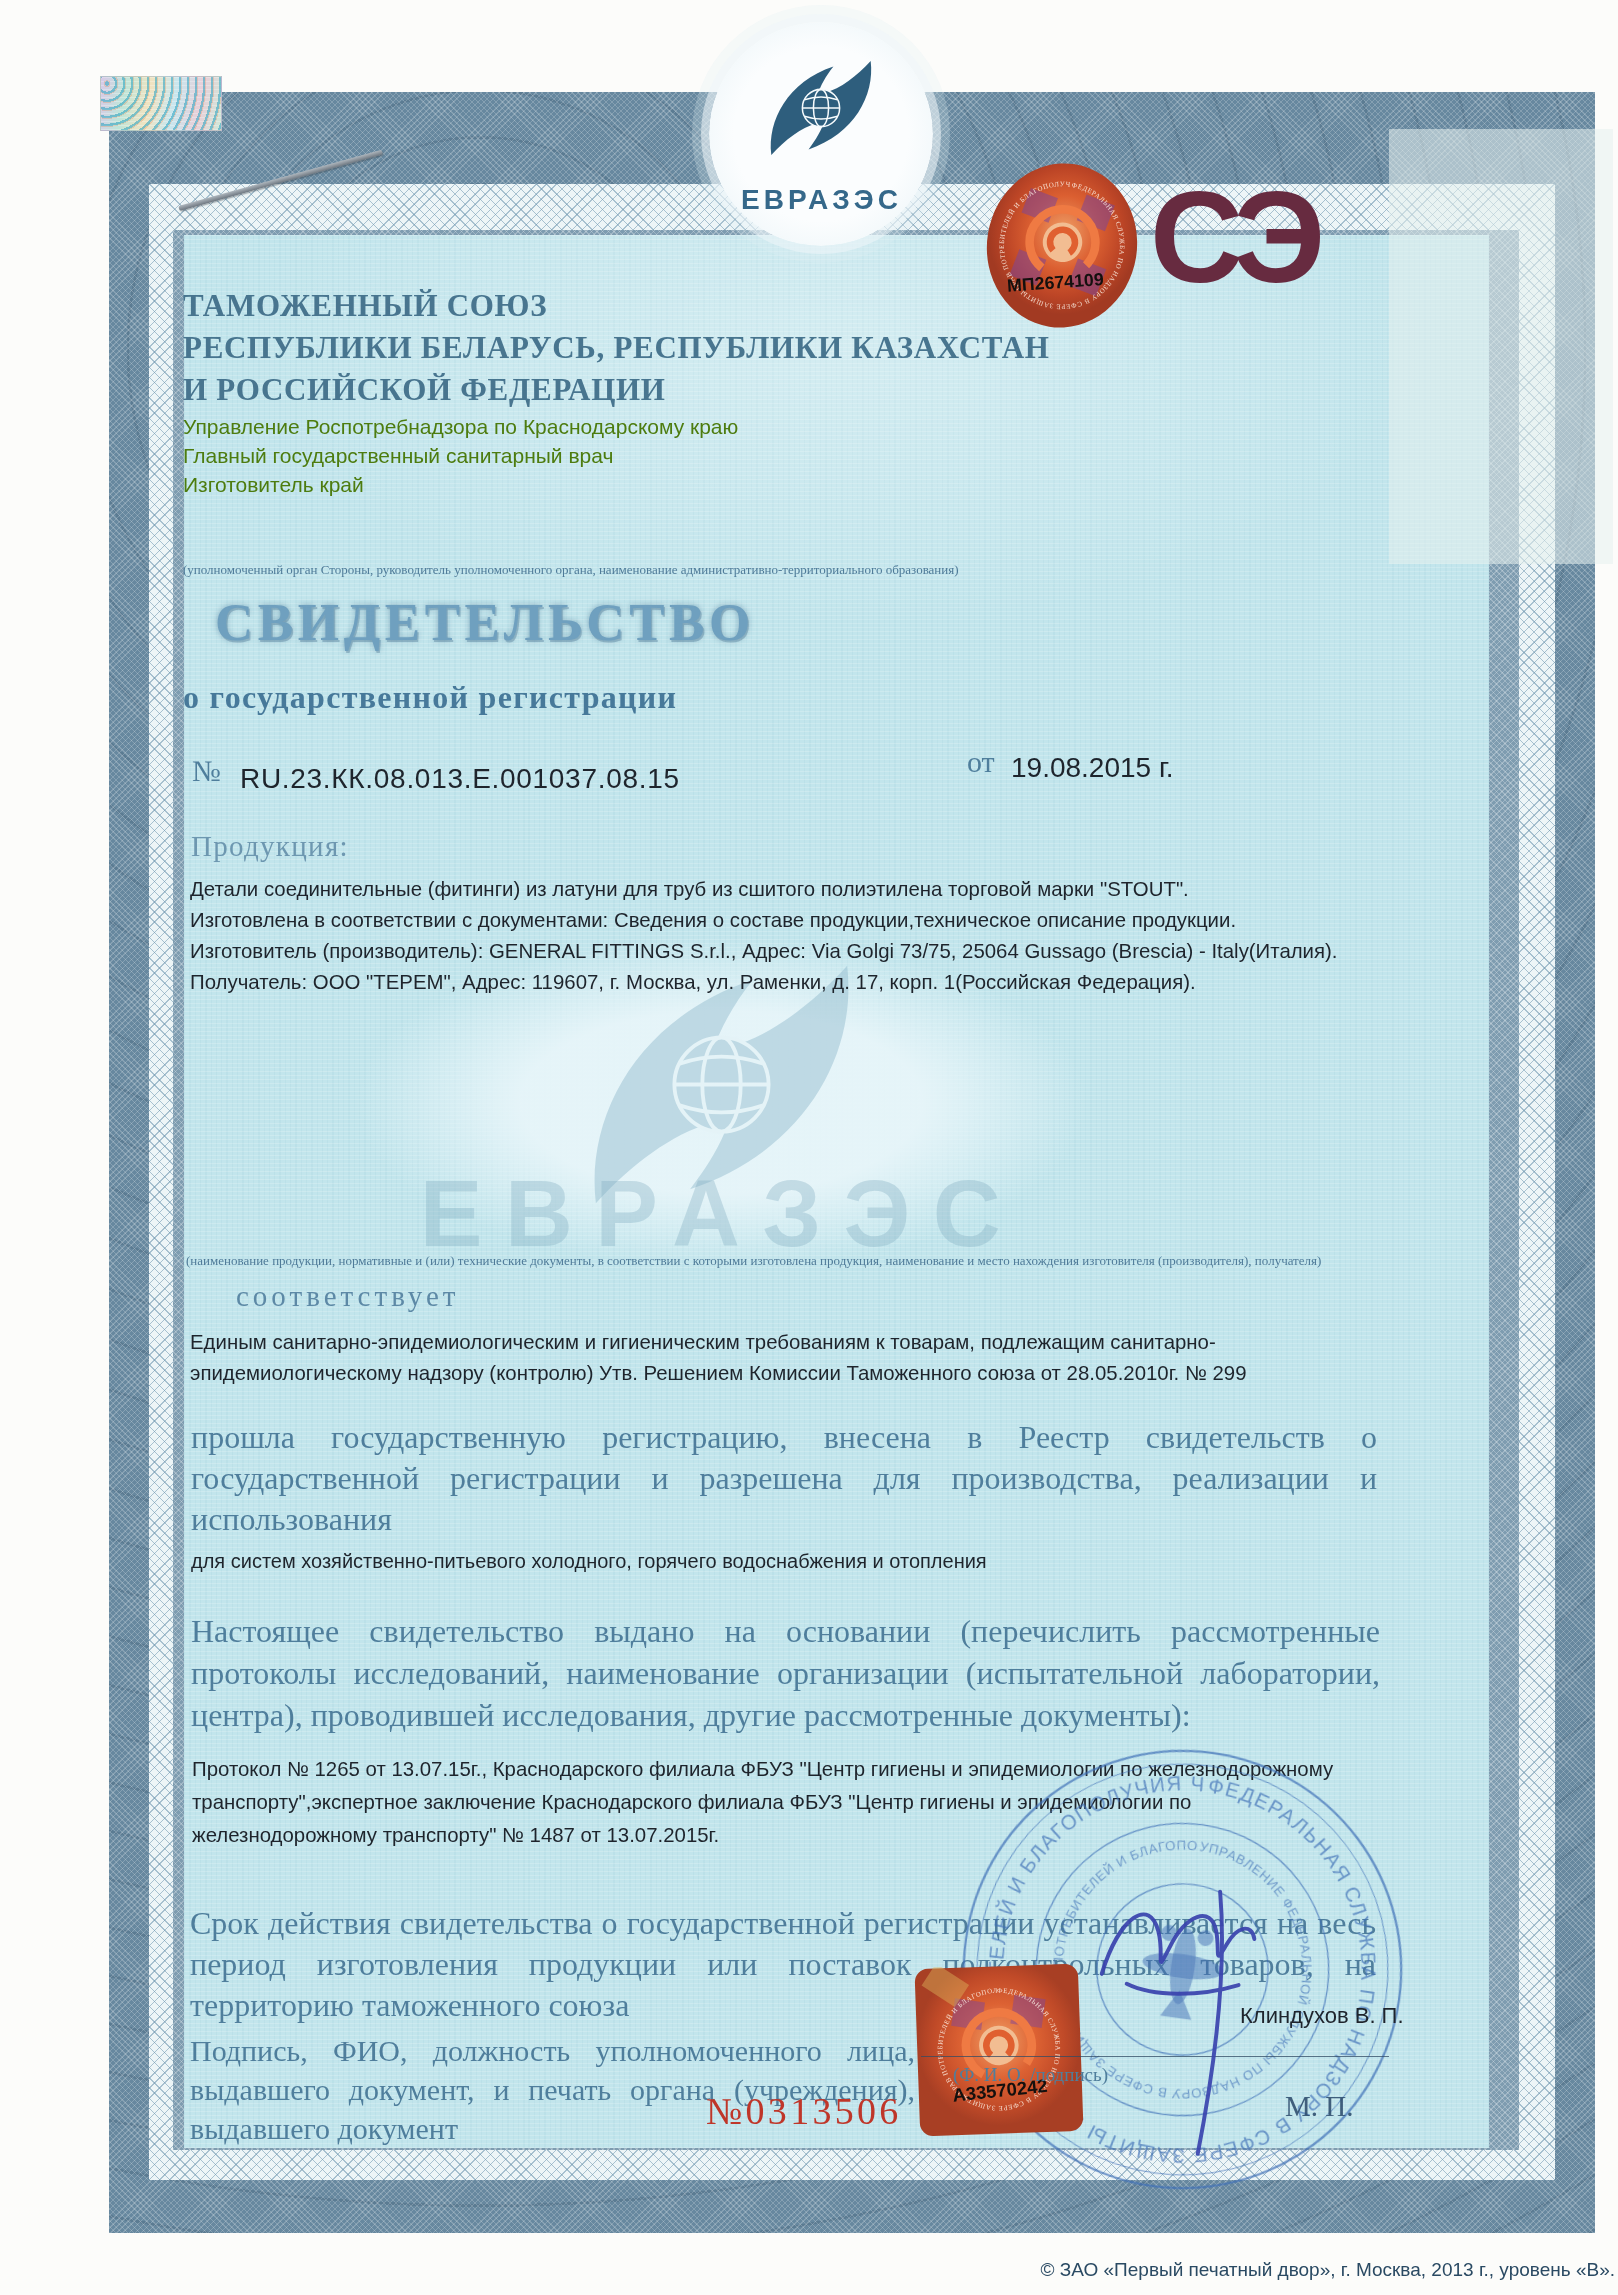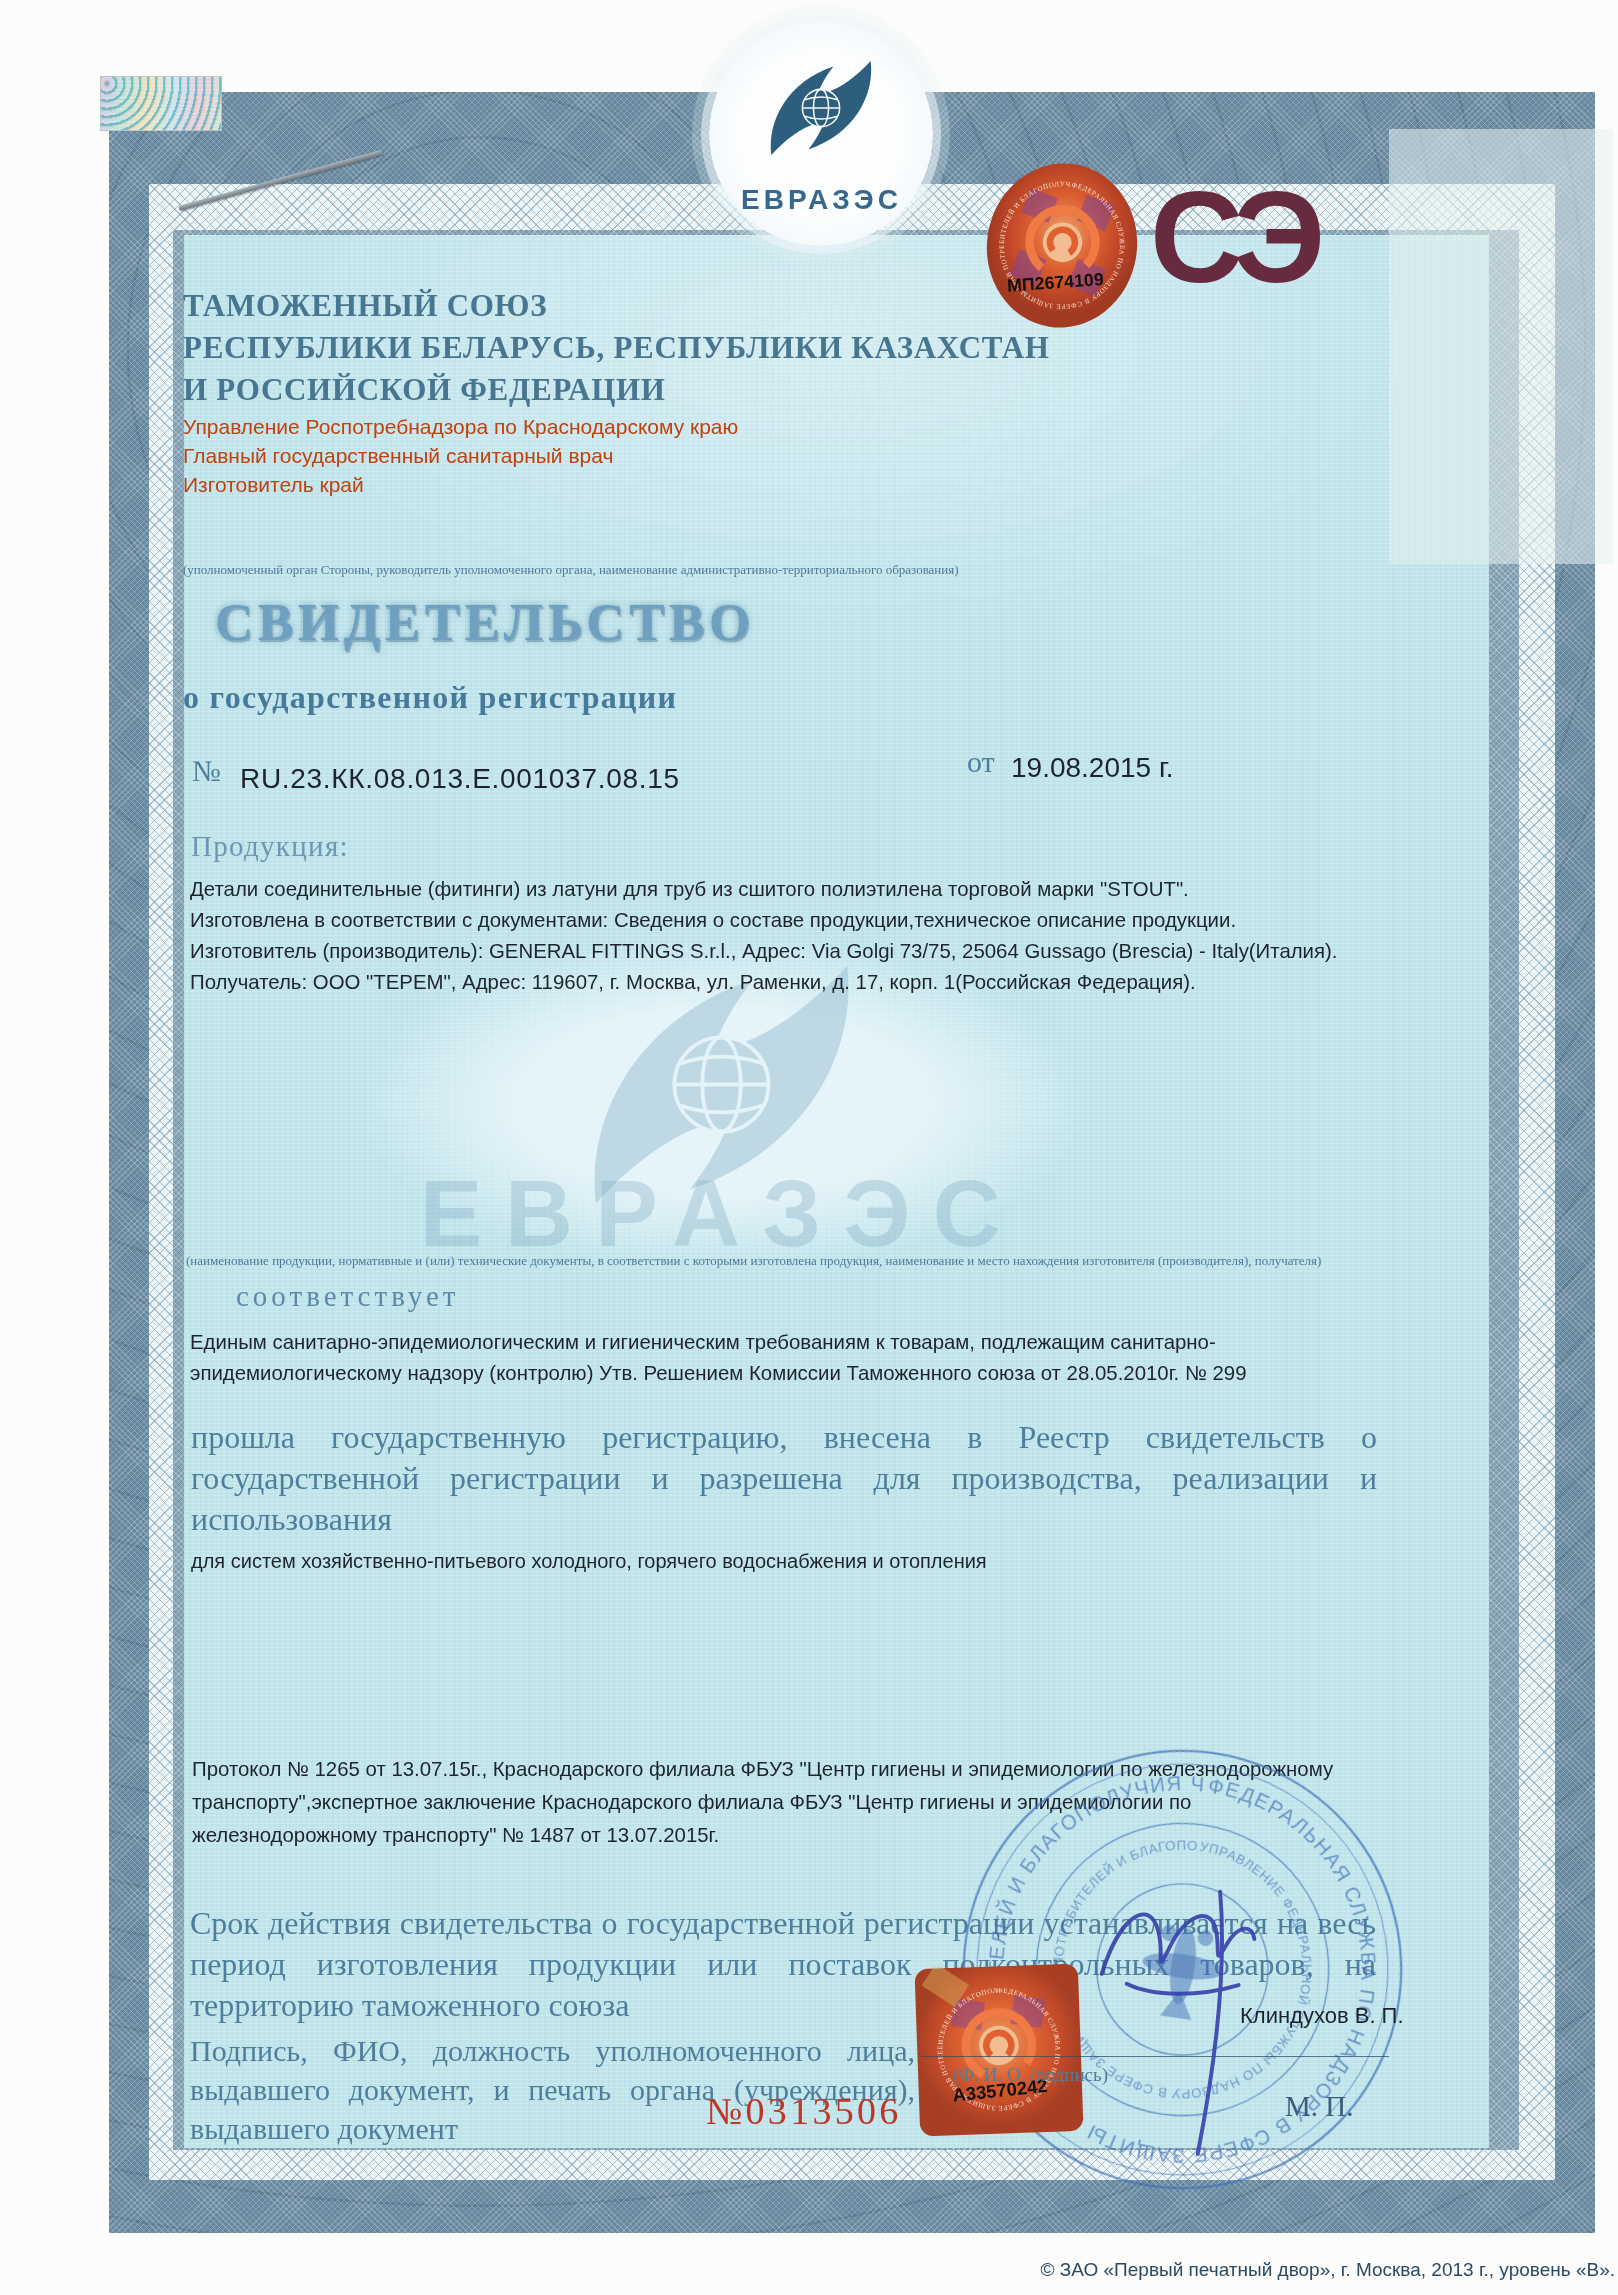--- a/index.html
+++ b/index.html
@@ -60,21 +60,21 @@
 
   
   .sticker-top{left:983px;top:160px;width:158px;height:171px;z-index:9;transform:rotate(9deg);}
   .sticker-bottom{left:916px;top:1965px;width:166px;height:170px;z-index:11;transform:rotate(-2deg);}
   .se-mark{left:1150px;top:173px;z-index:9;font-family:"Liberation Sans",sans-serif;font-weight:900;
       font-size:129px;letter-spacing:-8px;color:#672b40;line-height:1;}
 
   
   .center-band{left:183px;width:1285px;text-align:left;z-index:10;}
   .union-line{font-weight:bold;font-size:31px;line-height:42px;color:#48758f;letter-spacing:0.7px;}
-  .auth-line{font-family:"Liberation Sans",sans-serif;font-size:21px;line-height:29px;color:#c2410c;}
+  .auth-line{font-family:"Liberation Sans",sans-serif;font-size:21px;line-height:29px;color:#4d7c0f;}
   .note{font-size:13px;color:#4e7a98;}
   .title-main{font-weight:bold;font-size:53px;letter-spacing:4.6px;color:#6fa0bf;
       text-shadow:0 0 6.6px rgba(80,125,155,.6), 1.3px 2px 0 rgba(70,110,140,.35);}
   .title-sub{font-weight:bold;font-size:32px;letter-spacing:1.3px;color:#47799a;}
   .blue-serif{color:#4f7e9c;z-index:10;}
   .black-sans{font-family:"Liberation Sans",sans-serif;color:#1e242c;z-index:10;}
   .para{ text-align:justify; }
   .serial{font-size:38px;letter-spacing:3.3px;color:#bf3629;z-index:12;}
   .sig-line{left:921px;top:2056px;width:468px;height:0;border-top:1.3px solid rgba(50,75,100,.75);z-index:13;}
   .footer{left:1015px;top:2259px;width:600px;text-align:right;font-family:"Liberation Sans",sans-serif;
@@ -194,20 +194,21 @@
     <div>Изготовитель (производитель): GENERAL FITTINGS S.r.l., Адрес: Via Golgi 73/75, 25064 Gussago (Brescia) - Italy(Италия). Получатель: ООО "ТЕРЕМ", Адрес: 119607, г. Москва, ул. Раменки, д. 17, корп. 1(Российская Федерация).</div>
   </div>
   <div class="abs note" style="left:186px;top:1253px;font-size:13px;white-space:nowrap;z-index:10;">(наименование продукции, нормативные и (или) технические документы, в соответствии с которыми изготовлена продукция, наименование и место нахождения изготовителя (производителя), получателя)</div>
 
   <div class="abs blue-serif" style="left:192px;top:1280px;font-size:29px;letter-spacing:4px;color:#5d89a6;margin-left:44px;">соответствует</div>
   <div class="abs black-sans" style="left:190px;top:1327px;width:1186px;font-size:20.4px;line-height:31px;">Единым санитарно-эпидемиологическим и гигиеническим требованиям к товарам, подлежащим санитарно-эпидемиологическому надзору (контролю) Утв. Решением Комиссии Таможенного союза от 28.05.2010г. № 299</div>
 
   <div class="abs blue-serif para" style="left:191px;top:1417px;width:1186px;font-size:32px;line-height:41px;">прошла государственную регистрацию, внесена в Реестр свидетельств о государственной регистрации и разрешена для производства, реализации и использования</div>
   <div class="abs black-sans" style="left:191px;top:1550px;width:1186px;font-size:20px;">для систем хозяйственно-питьевого холодного, горячего водоснабжения и отопления</div>
 
+  <div class="abs blue-serif para" style="left:191px;top:1610px;width:1189px;font-size:32px;line-height:42px;">Настоящее свидетельство выдано на основании (перечислить рассмотренные протоколы исследований, наименование организации (испытательной лаборатории, центра), проводившей исследования, другие рассмотренные документы):</div>
   <div class="abs black-sans" style="left:192px;top:1753px;width:1173px;font-size:20.4px;line-height:33px;">Протокол № 1265 от 13.07.15г., Краснодарского филиала ФБУЗ "Центр гигиены и эпидемиологии по железнодорожному транспорту",экспертное заключение Краснодарского филиала ФБУЗ "Центр гигиены и эпидемиологии по железнодорожному транспорту" № 1487 от 13.07.2015г.</div>
 
   <div class="abs blue-serif para" style="left:190px;top:1903px;width:1186px;font-size:32px;line-height:41px;">Срок действия свидетельства о государственной регистрации устанавливается на весь период изготовления продукции или поставок подконтрольных товаров, на территорию таможенного союза</div>
 
   <svg class="abs stamp" viewBox="0 0 700 700">
     <defs>
       <path id="oring" d="M350,78 a272,272 0 1,1 -0.1,0"></path>
       <path id="iring" d="M350,168 a182,182 0 1,1 -0.1,0"></path>
     </defs>
     <g stroke="rgba(63,111,182,.8)" fill="none">

